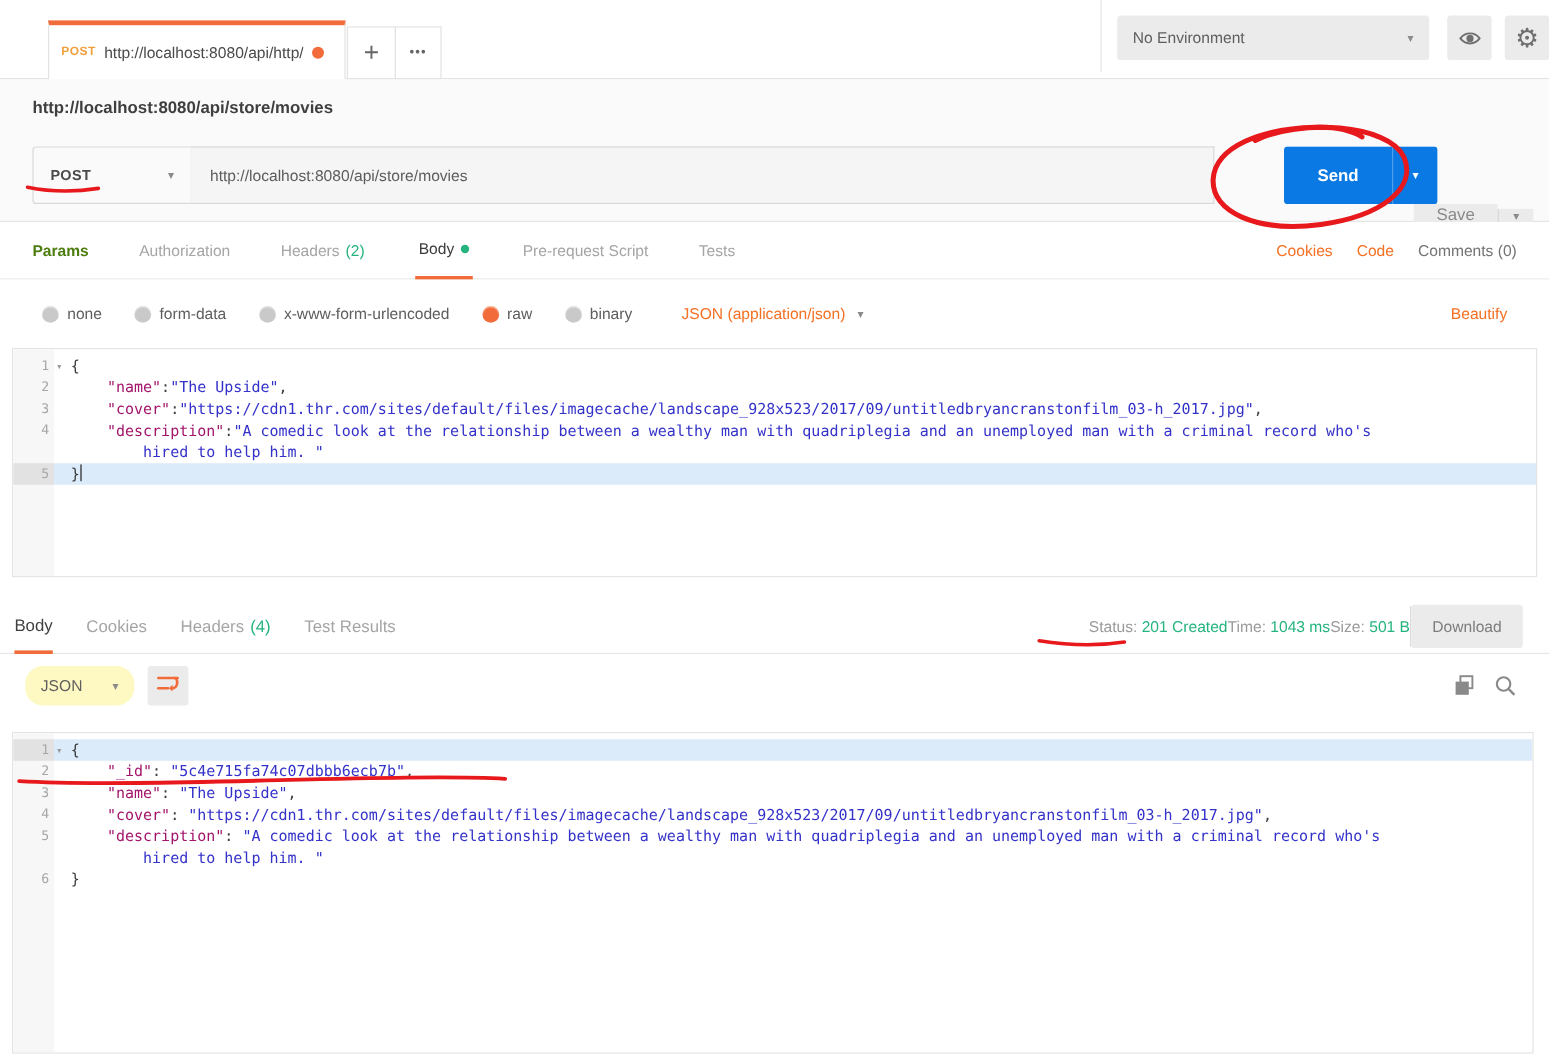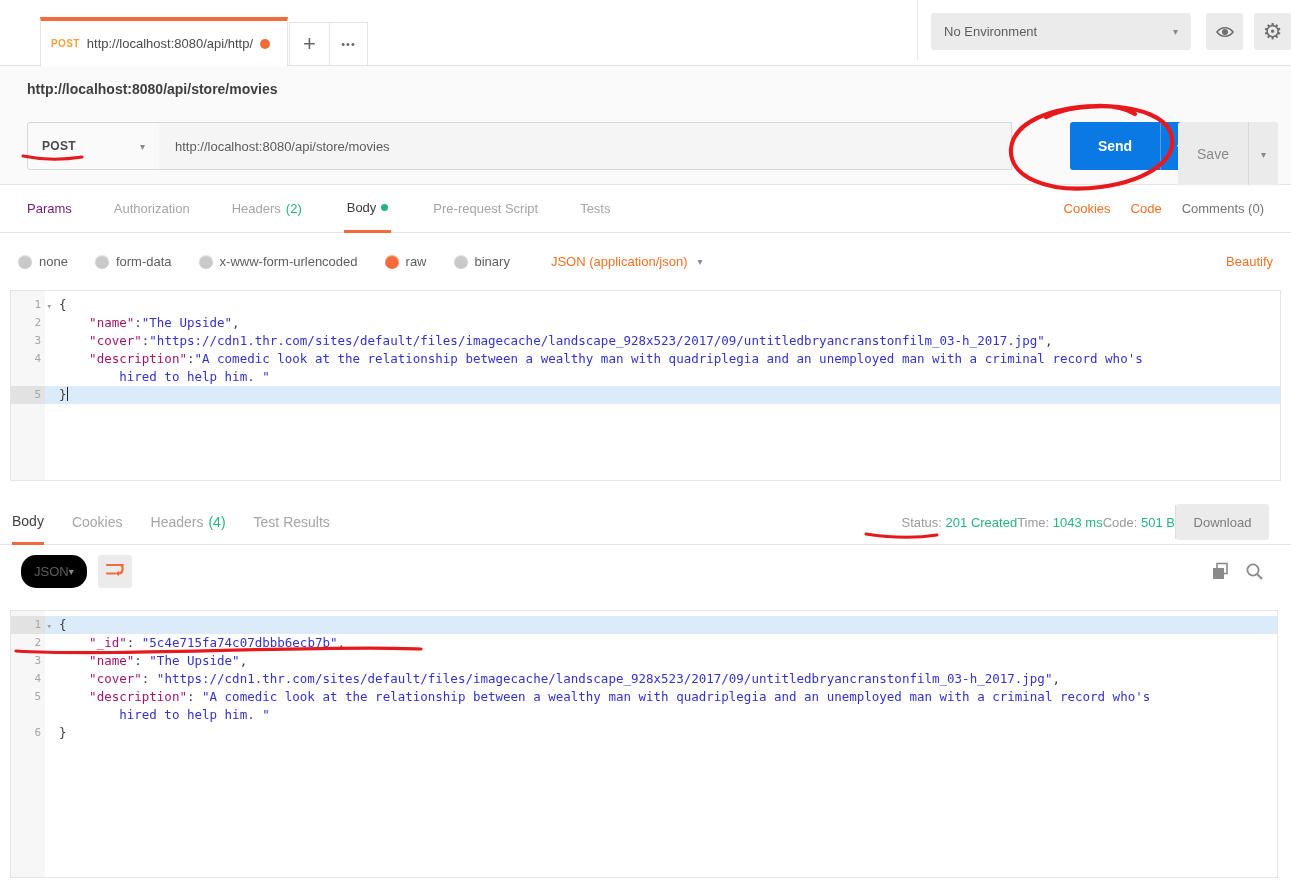--- a/index.html
+++ b/index.html
@@ -37,41 +37,41 @@
                    justify-content:space-between; padding:0 14px; cursor:pointer; }
   .method-select .m-label { font-size:12px; font-weight:bold; color:#4a4a4a; letter-spacing:.3px; }
   .url-input { position:absolute; left:159px; top:56px; width:853px; height:48px; background:#f5f5f5;
                border:1px solid #d9d9d9; border-left:none; font-size:13px; color:#5c5c5c; padding:0 16px;
                font-family:"Liberation Sans", sans-serif; outline:none; }
   .send-group { position:absolute; left:1038px; top:56px; height:48px; display:flex; border-radius:3px; overflow:hidden;margin-left:32px; }
   .send-main { width:90px; background:#0b79e3; color:#fff; font-size:14px; font-weight:bold; border:none;
                cursor:pointer; font-family:"Liberation Sans", sans-serif; }
   .send-caret { width:38px; background:#0b79e3; border:none; border-left:1px solid rgba(255,255,255,.28);
                 color:#fff; font-size:10px; cursor:pointer; }
-  .save-group { position:absolute; left:1178px; top:56px; height:64px; display:flex; border-radius:3px; overflow:hidden; }
+  .save-group { position:absolute; left:1178px; top:56px; height:64px; display:flex; border-radius:3px; overflow:hidden;align-items:flex-end; }
   .save-main { width:70px; background:#ebebeb; color:#8a8a8a; font-size:14px; border:none; cursor:pointer;
                font-family:"Liberation Sans", sans-serif; }
   .save-caret { width:30px; background:#ebebeb; border:none; border-left:1px solid #d8d8d8; color:#8a8a8a;
                 font-size:10px; cursor:pointer; }
 
   
   .reqtabs { position:absolute; left:0; top:185px; right:0; height:48px; background:#fff; border-bottom:1px solid #e6e6e6;
              display:flex; align-items:center; padding:0 27px; font-size:13px; }
   .rtab { margin-right:42px; color:#a5a5a5; cursor:pointer; height:48px; display:flex; align-items:center; gap:5px; }
-  .rtab.first { color:#701a75; }
+  .rtab.first { color:#4d7c0f;font-weight:bold; }
   .rtab .cnt { color:#26b47e; }
   .rtab.active { color:#3c3c3c; border-bottom:3px solid #f26b3a; padding:0 3px; }
   .body-dot { width:7px; height:7px; border-radius:50%; background:#26b47e; }
   .reqtabs-right { margin-left:auto; display:flex; gap:20px; }
   .rlink { color:#f47023; cursor:pointer; }
   .rlink.faded { color:#737373; }
 
   
   .radios { position:absolute; left:0; top:233px; right:0; height:57px; background:#fff;
-            display:flex; align-items:center; padding:0 18px; font-size:13px; color:#5e5e5e; }
+            display:flex; align-items:center; padding:0 35px; font-size:13px; color:#5e5e5e; }
   .radio-item { display:flex; align-items:center; gap:7px; margin-right:27px; cursor:pointer; }
   .radio-dot { width:14px; height:14px; border-radius:50%; background:#c9c9c9; box-shadow:inset 0 1px 1px rgba(255,255,255,.6); }
   .radio-item.sel .radio-dot { background:#f26b3a; }
   .ctype { display:flex; align-items:center; gap:10px; color:#f47023; margin-left:14px; cursor:pointer; }
   .beautify { margin-left:auto; color:#f47023; cursor:pointer; }
 
   
   .editor { position:absolute; background:#fff; border:1px solid #e4e4e4;
             font-family:"DejaVu Sans Mono", monospace; font-size:12.5px; line-height:18px; overflow:hidden; }
   .editor .gutter-bg { position:absolute; left:0; top:0; bottom:0; width:34px; background:#f7f7f7; }
@@ -101,22 +101,22 @@
   .meta-divider { width:1px; height:34px; background:#dcdcdc; }
   .download-btn { width:93px; height:36px; background:#ebebeb; border:none; border-radius:3px; color:#7d7d7d;
                   font-size:13px; cursor:pointer; font-family:"Liberation Sans", sans-serif; margin-right:10px; }
 
   
   .resp-toolbar { position:absolute; left:0; top:545px; right:0; height:65px; background:#fff;
                   display:flex; align-items:center; padding:0 27px 12px 10px; }
   .segmented { display:flex; background:#ebebeb; border-radius:3px; height:33px; align-items:center; }
   .seg-item { padding:0 24px; font-size:13px; color:#a3a3a3; cursor:pointer; line-height:33px; }
   .seg-item.active { color:#3f3f3f; }
-  .fmt-select { margin-left:11px; height:33px; background:#000000; border-radius:15px; display:flex; align-items:center;
-                gap:0; padding:0 13px; cursor:pointer; }
+  .fmt-select { margin-left:11px; height:33px; background:#fef9c3; border-radius:15px; display:flex; align-items:center;
+                gap:25px; padding:0 13px; cursor:pointer; }
   .fmt-select .fmt-label { font-size:13px; color:#5e5e5e; }
   .wrap-btn { margin-left:11px; width:34px; height:33px; background:#ebebeb; border-radius:3px;
               display:flex; align-items:center; justify-content:center; cursor:pointer; }
   .resp-tools-right { margin-left:auto; display:flex; gap:15px; align-items:center; }
   .tool-icon { cursor:pointer; display:flex; }
 
   
   .annotations { position:absolute; left:0; top:0; width:1291px; height:884px; pointer-events:none; z-index:10; }
   .annotations path { fill:none; stroke:#e8191c; stroke-linecap:round; }
 </style>
@@ -257,21 +257,21 @@
     <div class="resp-meta">
       <span class="meta-pair">
         <span>Status:</span>
         <span class="val">201 Created</span>
       </span>
       <span class="meta-pair">
         <span>Time:</span>
         <span class="val">1043 ms</span>
       </span>
       <span class="meta-pair">
-        <span>Code:</span>
+        <span>Size:</span>
         <span class="val">501 B</span>
       </span>
       <span class="meta-divider"></span>
       <button class="download-btn">Download</button>
     </div>
   </div>
 
   <div class="resp-toolbar">
     <div class="fmt-select">
       <span class="fmt-label">JSON</span>

